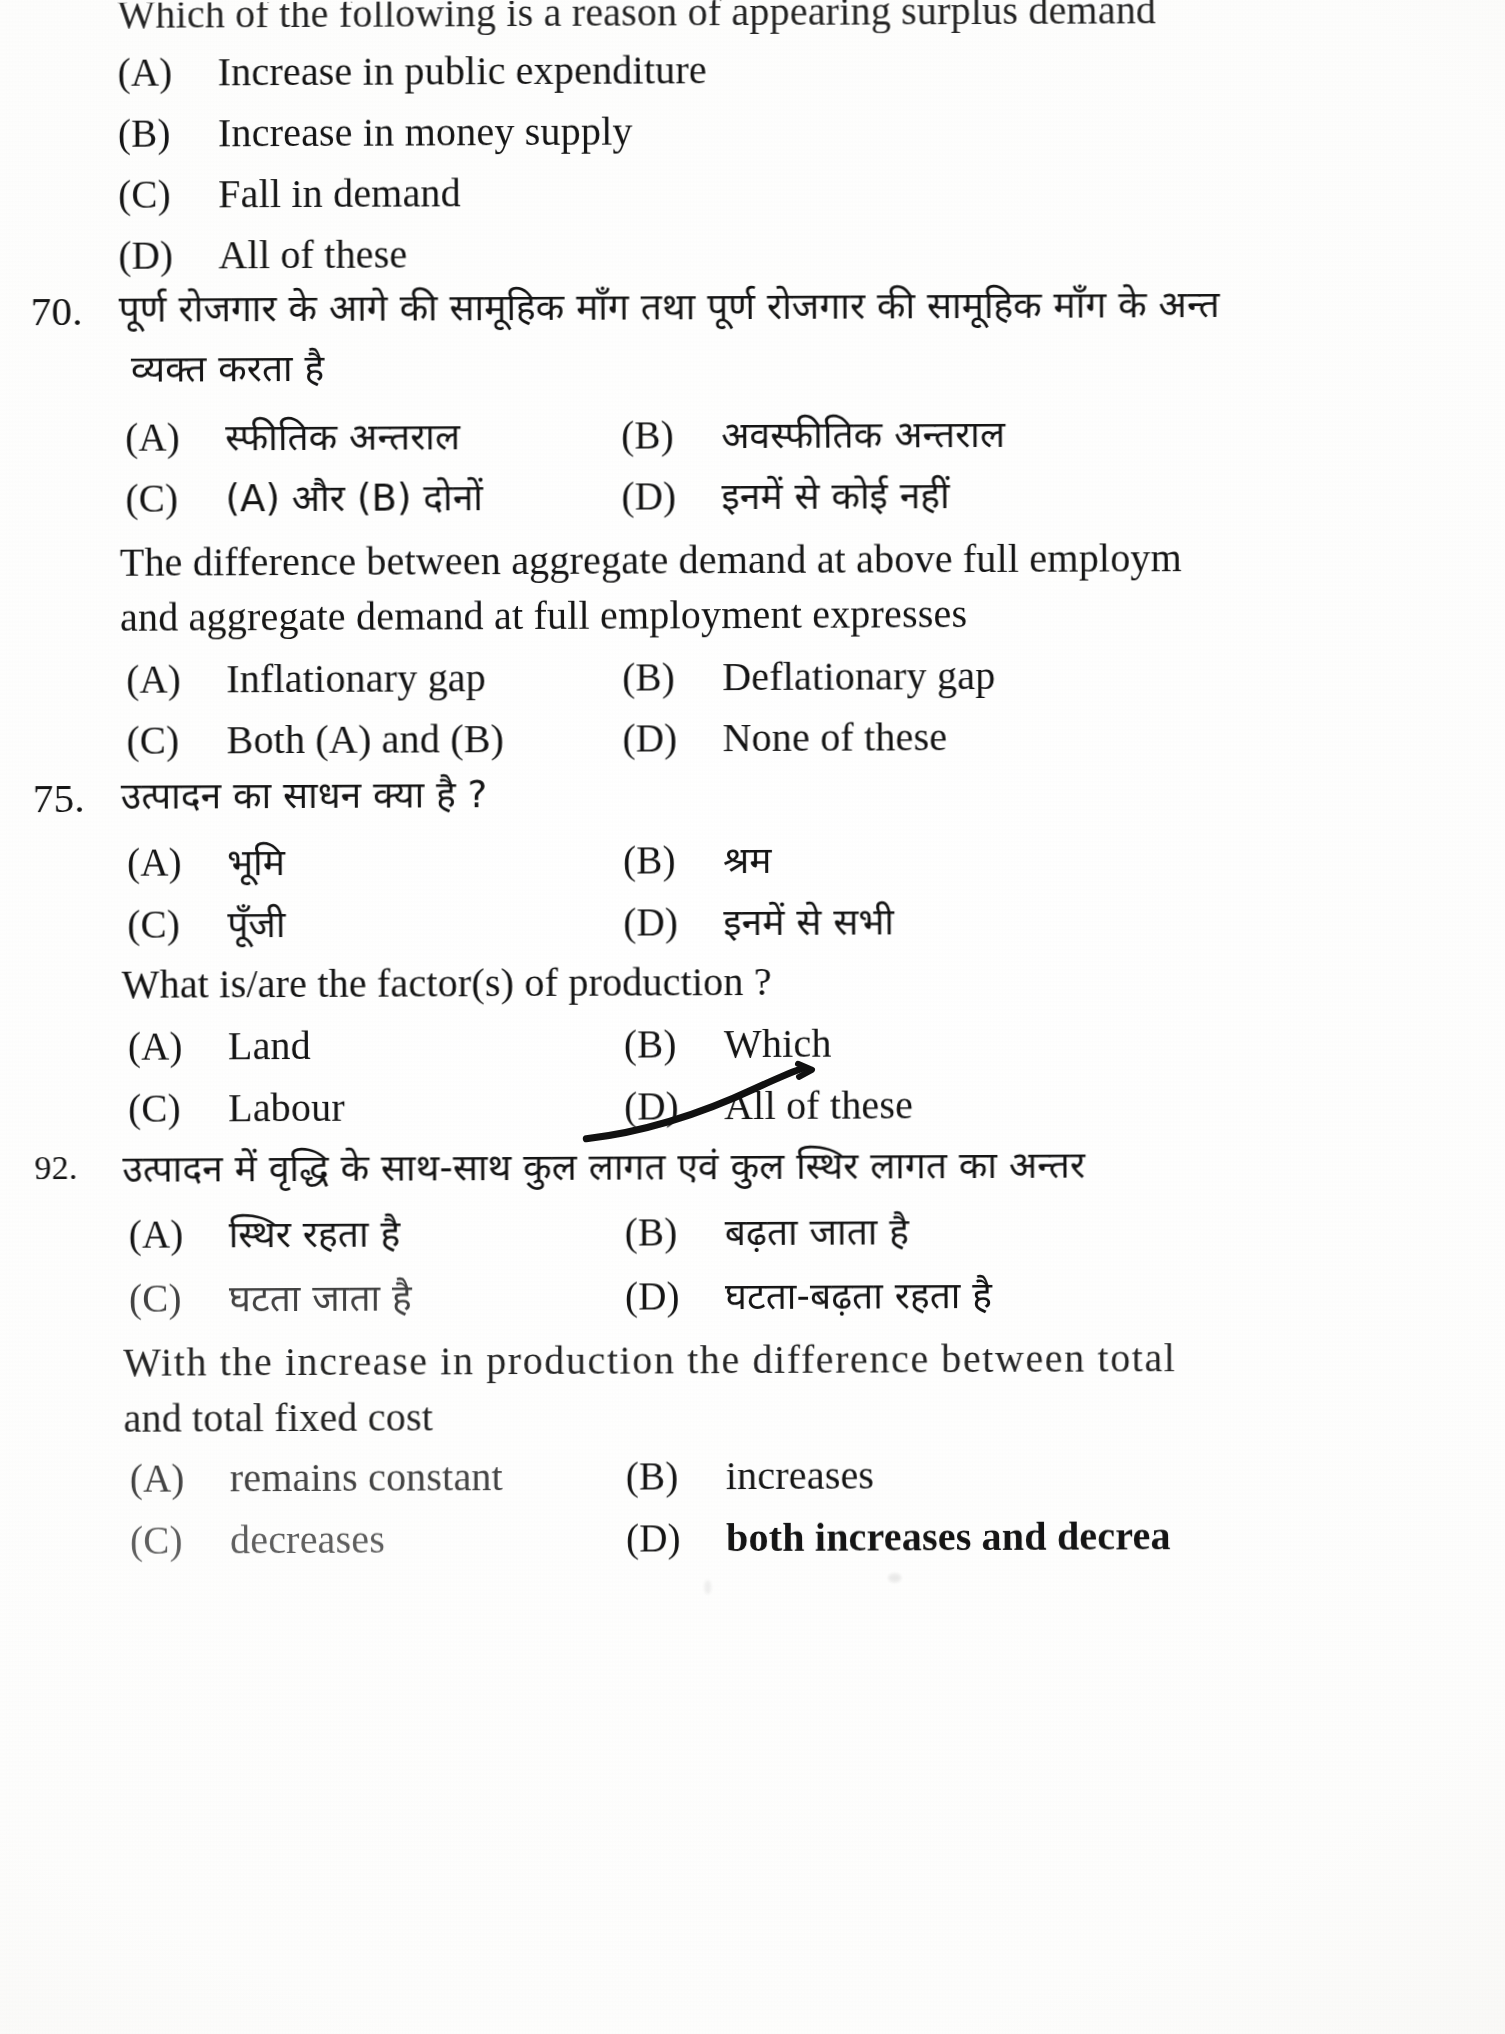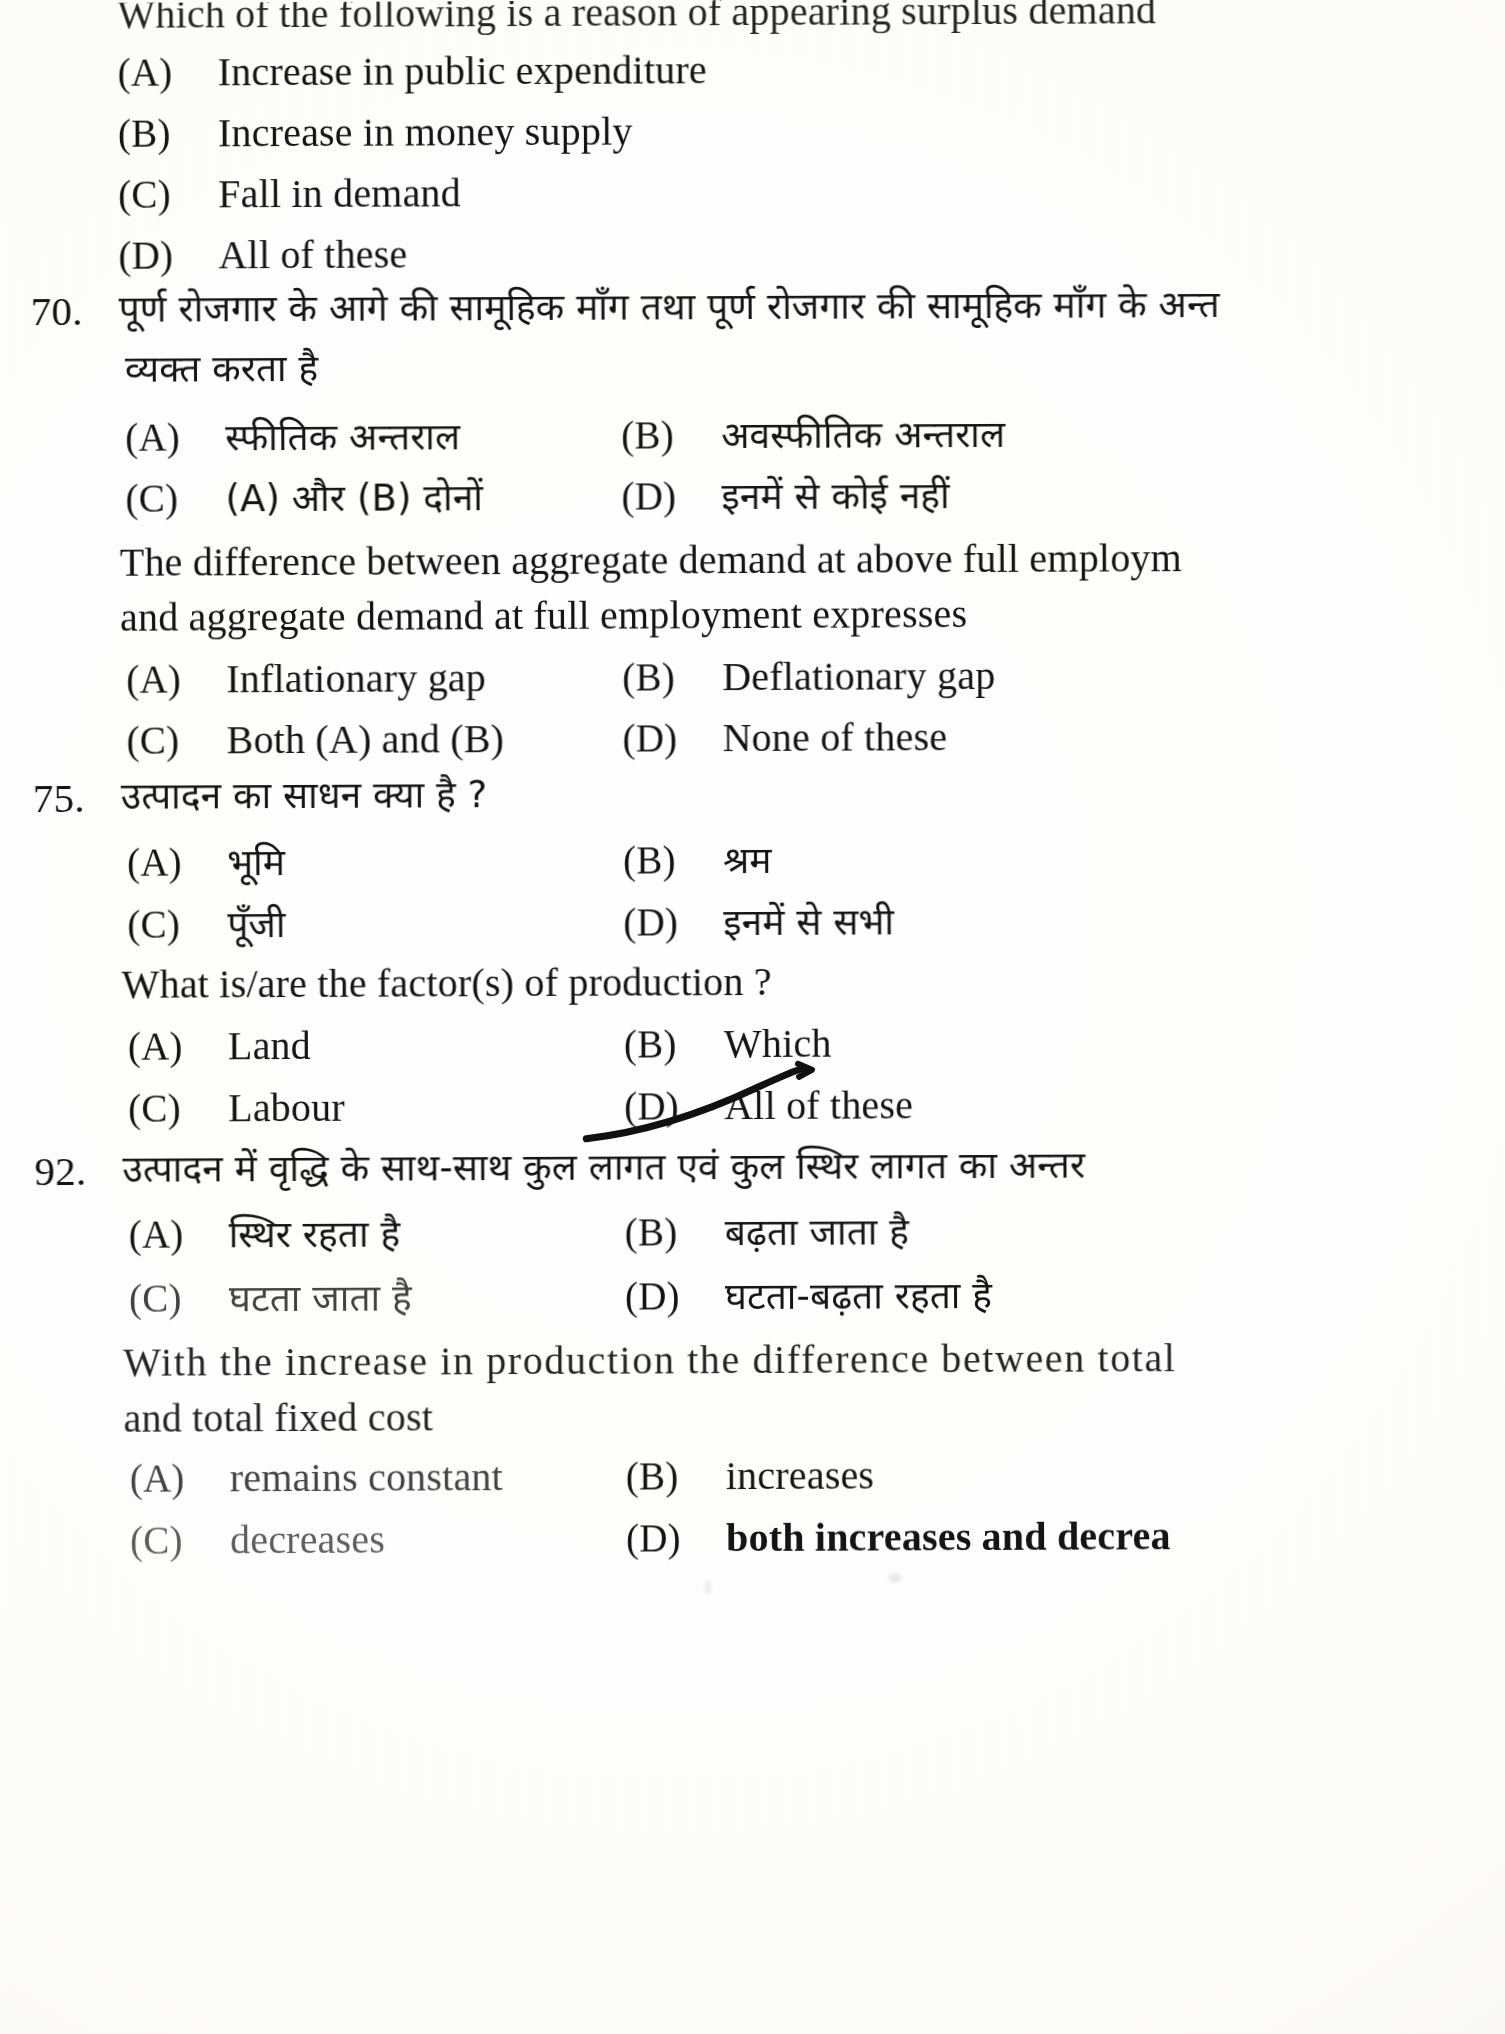--- a/index.html
+++ b/index.html
@@ -144,21 +144,21 @@
 
   <div class="opt blur-a ink-dark" style="left:120px; top:233px;">
     <span class="tag eng">(D)</span>
     <span class="txt eng">All of these</span>
   </div>
 
   <div class="line eng ink-dark blur-a" style="left:32px; top:288px; font-size:41px;">70.</div>
 
   <div class="line hin ink-dark blur-b" style="left:120px; top:288px;">पूर्ण रोजगार के आगे की सामूहिक माँग तथा पूर्ण रोजगार की सामूहिक माँग के अन्त</div>
 
-  <div class="line hin ink-dark blur-b" style="left:126px; top:348px;">व्यक्त करता है</div>
+  <div class="line hin ink-dark blur-b" style="left:132px; top:348px;">व्यक्त करता है</div>
 
   <div class="opt blur-b ink-dark" style="left:126px; top:415px;">
     <span class="tag eng">(A)</span>
     <span class="txt hin">स्फीतिक अन्तराल</span>
   </div>
   <div class="opt blur-b ink-dark" style="left:622px; top:415px;">
     <span class="tag eng">(B)</span>
     <span class="txt hin">अवस्फीतिक अन्तराल</span>
   </div>
 
@@ -232,21 +232,21 @@
   <div class="opt blur-a ink-dark" style="left:622px; top:1086px;">
     <span class="tag eng">(D)</span>
     <span class="txt eng">All of these</span>
   </div>
 
   <svg id="pen-stroke" width="270" height="86" viewBox="0 0 270 86" style="left:578px; top:1058px;">
     <path d="M6 80 C 60 74, 120 56, 176 30 C 196 21, 212 14, 224 10" stroke="#111" stroke-width="7" fill="none" stroke-linecap="round"></path>
     <path d="M218 6 L 232 12 L 219 19" stroke="#111" stroke-width="6" fill="none" stroke-linecap="round" stroke-linejoin="round"></path>
   </svg>
 
-  <div class="line eng ink-dark blur-a" style="left:32px; top:1148px; font-size:41px;">92.</div>
+  <div class="line eng ink-dark blur-a" style="left:32px; top:1148px; font-size:34px;">92.</div>
 
   <div class="line hin ink-dark blur-b" style="left:120px; top:1148px;">उत्पादन में वृद्धि के साथ-साथ कुल लागत एवं कुल स्थिर लागत का अन्तर</div>
 
   <div class="opt blur-b ink-dark" style="left:126px; top:1212px;">
     <span class="tag eng">(A)</span>
     <span class="txt hin">स्थिर रहता है</span>
   </div>
   <div class="opt blur-b ink-dark" style="left:622px; top:1212px;">
     <span class="tag eng">(B)</span>
     <span class="txt hin">बढ़ता जाता है</span>

